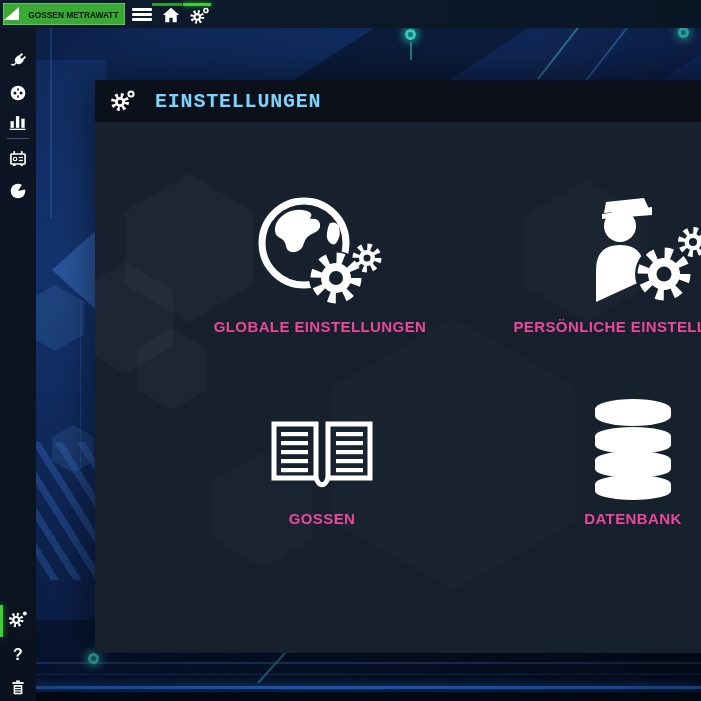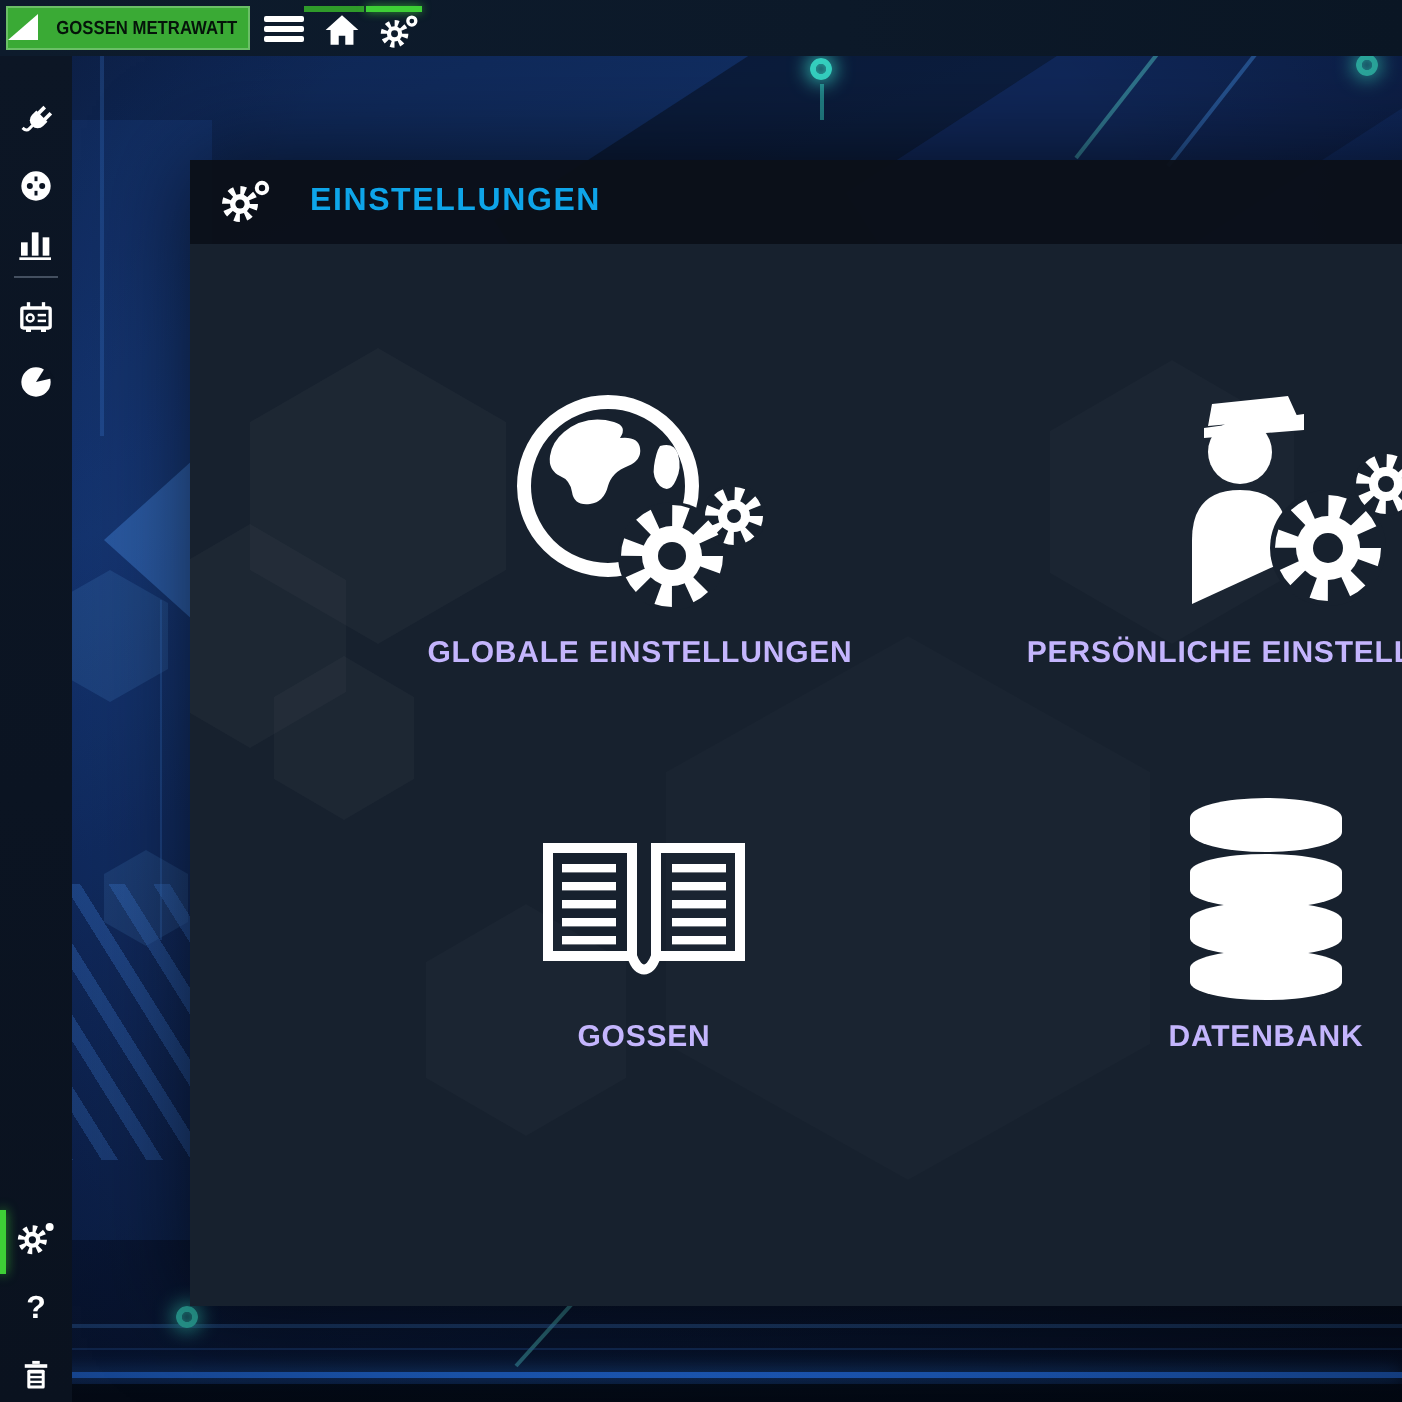--- a/index.html
+++ b/index.html
@@ -60,33 +60,33 @@
   .sb-item{position:absolute;left:0;width:36px;height:26px;display:flex;align-items:center;justify-content:center;cursor:pointer;}
   .sb-divider{position:absolute;left:7px;width:22px;height:1px;background:rgba(200,215,235,.3);}
   .sb-active-bar{position:absolute;left:0;top:577px;width:3px;height:32px;background:#3ecf36;box-shadow:0 0 6px rgba(62,207,54,.8);}
   .sb-q{color:#fff;font-size:16px;font-weight:bold;}
 
   
   .panel{position:absolute;left:95px;top:80px;width:660px;height:573px;z-index:10;
     box-shadow:0 0 45px rgba(0,0,0,.65);}
   .panel-header{position:absolute;left:0;top:0;width:100%;height:42px;background:rgba(11,16,24,.96);
     display:flex;align-items:center;padding-left:15px;}
-  .panel-title{color:#0ea5e9;font-size:16px;font-weight:600;letter-spacing:.8px;margin-left:19px;}
+  .panel-title{color:#7dd3fc;font-size:20px;font-weight:600;letter-spacing:.8px;margin-left:19px;font-family:Liberation Mono, monospace;}
   .panel-body{position:absolute;left:0;top:42px;width:100%;height:531px;background:#17212e;overflow:hidden;}
   .phex{position:absolute;clip-path:polygon(50% 0%,100% 25%,100% 75%,50% 100%,0% 75%,0% 25%);background:rgba(255,255,255,.028);}
   .ph1{left:30px;top:52px;width:128px;height:148px;}
   .ph2{left:-18px;top:140px;width:96px;height:112px;}
   .ph3{left:42px;top:206px;width:70px;height:82px;}
   .ph4{left:238px;top:196px;width:242px;height:272px;background:rgba(255,255,255,.015);}
   .ph5{left:118px;top:330px;width:100px;height:116px;background:rgba(255,255,255,.02);}
   .ph6{left:430px;top:58px;width:122px;height:142px;background:rgba(255,255,255,.018);}
 
   .tile{position:absolute;width:320px;text-align:center;cursor:pointer;}
   .tile-icon{height:118px;display:flex;align-items:flex-end;justify-content:center;}
-  .tile-label{margin-top:10px;color:#c4b5fd;font-size:15px;font-weight:bold;letter-spacing:.4px;white-space:nowrap;}
+  .tile-label{margin-top:10px;color:#ec4899;font-size:15px;font-weight:bold;letter-spacing:.4px;white-space:nowrap;}
   .t-global{left:65px;top:68px;}
   .t-personal{left:383px;top:68px;}
   .t-catalog{left:67px;top:268px;}
   .t-database{left:378px;top:268px;}
   .t-catalog .tile-icon,.t-database .tile-icon{height:110px;}
   svg{display:block;}
 </style>
 </head>
 <body>
 

